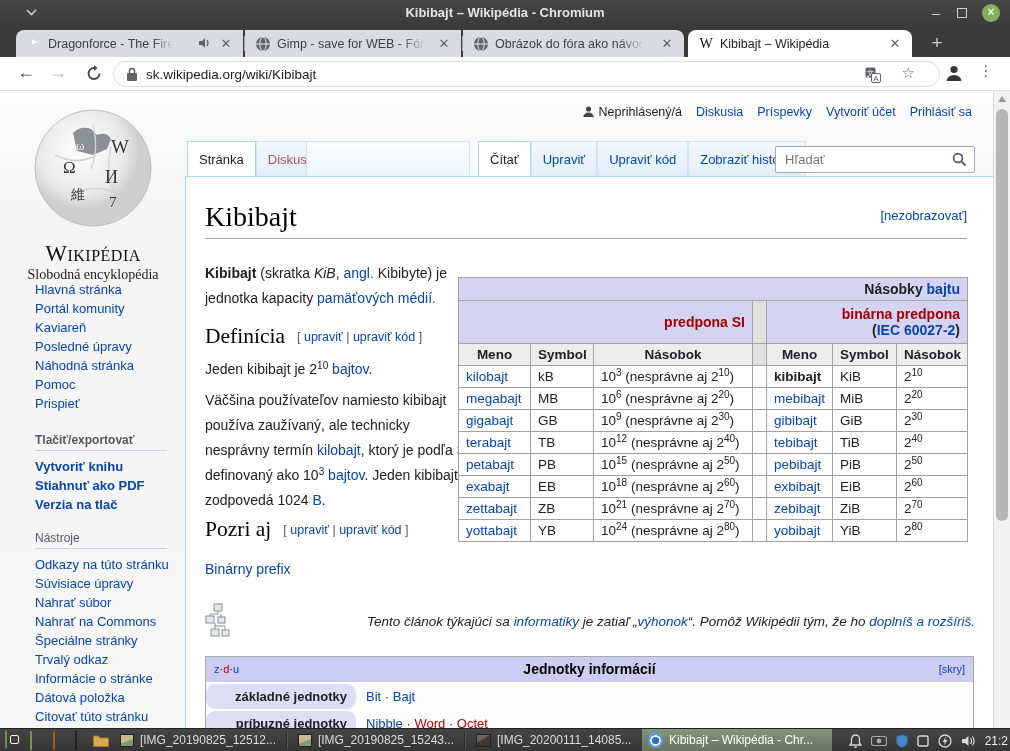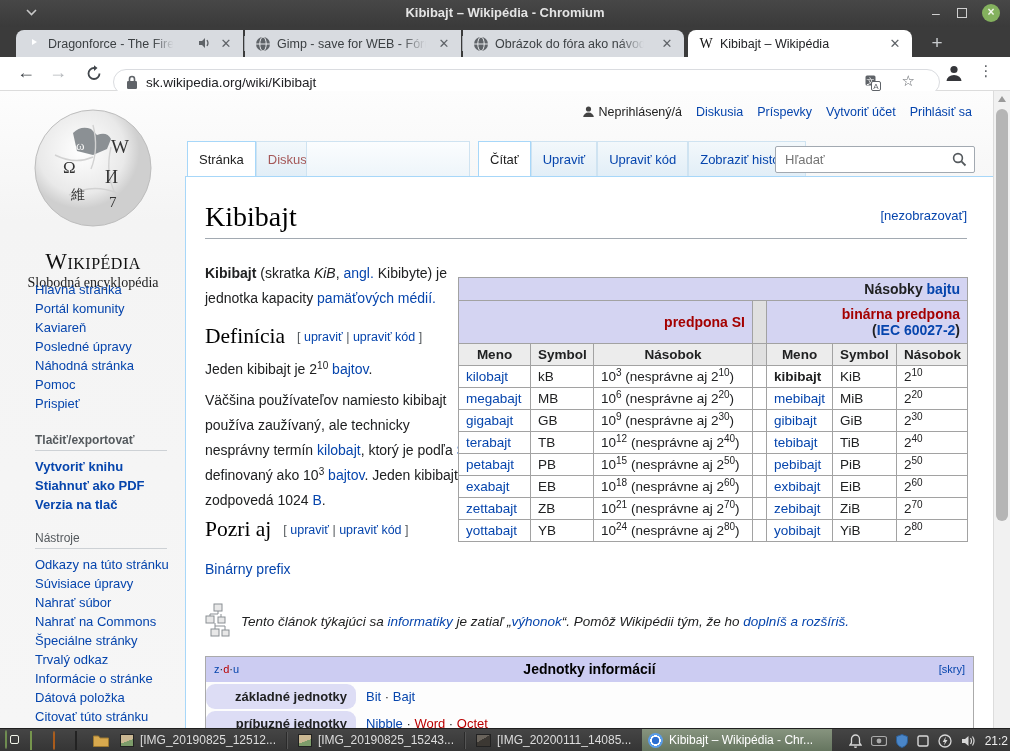--- a/index.html
+++ b/index.html
@@ -29,37 +29,37 @@
   .ctab .tab-close{position:absolute;right:9px;top:6px;width:16px;height:16px;color:#5f6368;font-size:13px;line-height:15px;text-align:center;}
   .ctab .tab-audio{position:absolute;right:32px;top:7px;}
   .tabsep{position:absolute;top:9px;width:1px;height:15px;background:#a6aab0;}
   .newtab{position:absolute;left:924px;top:4px;width:26px;height:24px;color:#c9cccf;font-size:19px;line-height:23px;text-align:center;}
   .yt-icon{width:16px;height:12px;margin-top:2px;background:#f00;border-radius:3px;position:relative;}
   .yt-icon:after{content:"";position:absolute;left:6px;top:3px;border-left:5px solid #fff;border-top:3px solid transparent;border-bottom:3px solid transparent;}
   .w-fav{font-family:"Liberation Serif",serif;font-size:14px;line-height:16px;color:#111;text-align:center;}
   
   .toolbar{position:absolute;left:0;top:57px;width:1010px;height:34px;background:#fff;border-bottom:1px solid #dcdcdc;box-sizing:border-box;}
   .navic{position:absolute;top:5px;font-size:18px;color:#41464b;width:24px;text-align:center;}
-  .omnibox{position:absolute;left:113px;top:12px;width:827px;height:26px;border:1px solid #dadce0;border-radius:14px;background:#fff;box-sizing:border-box;}
+  .omnibox{position:absolute;left:113px;top:4px;width:827px;height:26px;border:1px solid #dadce0;border-radius:14px;background:#fff;box-sizing:border-box;}
   .omni-url{position:absolute;left:32px;top:5px;font-size:13.5px;color:#202124;}
   .omni-ic{position:absolute;top:5px;}
   .avatar-btn{position:absolute;left:944px;top:6px;}
   .menu-dots{position:absolute;left:978px;top:5px;font-size:15px;color:#5f6368;width:16px;text-align:center;}
   
   .page{position:absolute;left:0;top:91px;width:1010px;height:637px;background:linear-gradient(#fdfdfd,#f4f4f4 130px,#f6f6f6);overflow:hidden;
         color:#202122;}
   .content-box{position:absolute;left:185px;top:85px;width:808px;height:552px;background:#fff;border-top:1px solid #a7d7f9;border-left:1px solid #a7d7f9;box-sizing:border-box;}
   a,.linkish{color:#0645ad;text-decoration:none;cursor:pointer;}
   
   .personal{position:absolute;top:14px;right:38px;display:flex;gap:14px;font-size:12.5px;align-items:center;}
   .personal .plink{color:#0645ad;}
   .personal .uname{color:#222;display:flex;align-items:flex-start;gap:4px;}
   
   .logo{position:absolute;left:18px;top:16px;width:150px;text-align:center;}
-  .logo .wordmark{font-family:"Liberation Serif","DejaVu Serif",serif;font-variant:small-caps;font-size:23px;color:#111;margin-top:16px;letter-spacing:.5px;}
+  .logo .wordmark{font-family:"Liberation Serif","DejaVu Serif",serif;font-variant:small-caps;font-size:23px;color:#111;margin-top:8px;letter-spacing:.5px;}
   .logo .tagline{font-family:"Liberation Serif","DejaVu Serif",serif;font-size:14px;color:#222;margin-top:0px;text-align:center;}
   
   .portlet{position:absolute;left:35px;font-size:13px;}
   .portlet .hd{font-size:12px;color:#54595d;border-bottom:1px solid #cdd1d5;width:132px;padding-bottom:3px;margin-bottom:6px;}
   .side-link{display:block;line-height:19px;font-size:13px;color:#0645ad;white-space:nowrap;}
   
   .wtab{height:35px;box-sizing:border-box;padding:4px 11px;display:flex;align-items:center;font-size:13px;
         background:linear-gradient(#f3f8fb,#e2eef7);border:1px solid #cfe3f1;border-bottom:none;color:#0645ad;white-space:nowrap;}
   .wtab.active{background:#fff;color:#222;border-color:#a7d7f9;}
   .wtab.rednew{color:#a55858;}
@@ -86,21 +86,21 @@
   .seg-sup{font-size:10px;vertical-align:5px;line-height:0;}
   
   .wikitable{position:absolute;left:458px;top:186px;border-collapse:collapse;table-layout:fixed;width:509px;font-size:13.5px;background:#fff;}
   .wikitable th,.wikitable td{border:1px solid #a2a2a2;padding:3px 7px;box-sizing:border-box;}
   .wikitable .hdr{background:#d4d4f2;text-align:right;font-size:14px;}
   .wikitable .colhdr th{background:#ececec;font-weight:bold;text-align:center;font-size:13.5px;}
   .wikitable th.spacer{background:#e0e0e0;padding:0;}
   .wikitable td.spacer{padding:0;}
   .wikitable td{height:21px;}
   
-  .stub{position:absolute;left:205px;top:512px;width:770px;display:flex;align-items:center;gap:10px;}
+  .stub{position:absolute;left:205px;top:512px;width:770px;display:flex;align-items:center;gap:10px;justify-content:space-between;}
   .stub .stub-text{font-size:13.5px;font-style:italic;color:#202122;}
   
   .navbox{position:absolute;left:205px;top:565px;width:767px;border:1px solid #aaa;background:#fdfdfd;font-size:13px;}
   .nb-header{position:relative;height:25px;background:#ccccf2;border-bottom:2px solid #fdfdfd;}
   .nb-title{position:absolute;left:0;right:0;top:4px;text-align:center;font-weight:bold;font-size:14px;color:#000;}
   .nb-vdu{position:absolute;left:8px;top:6px;font-size:11px;letter-spacing:0px;}
   .nb-hide{position:absolute;right:8px;top:6px;font-size:11px;color:#0645ad;padding-left:6px;}
   .nb-row{display:flex;border-bottom:2px solid #fdfdfd;}
   .nb-label{width:150px;background:#ddddf5;font-weight:bold;text-align:right;padding:5px 9px 5px 0;box-sizing:border-box;border-radius:9px;}
   .nb-content{flex:1;padding:5px 0 5px 10px;}

